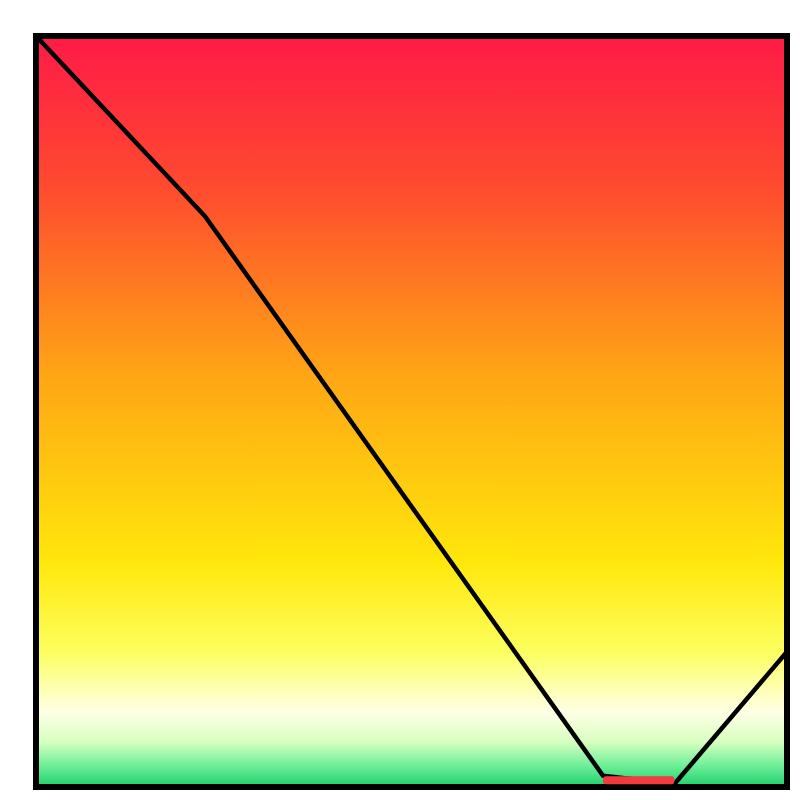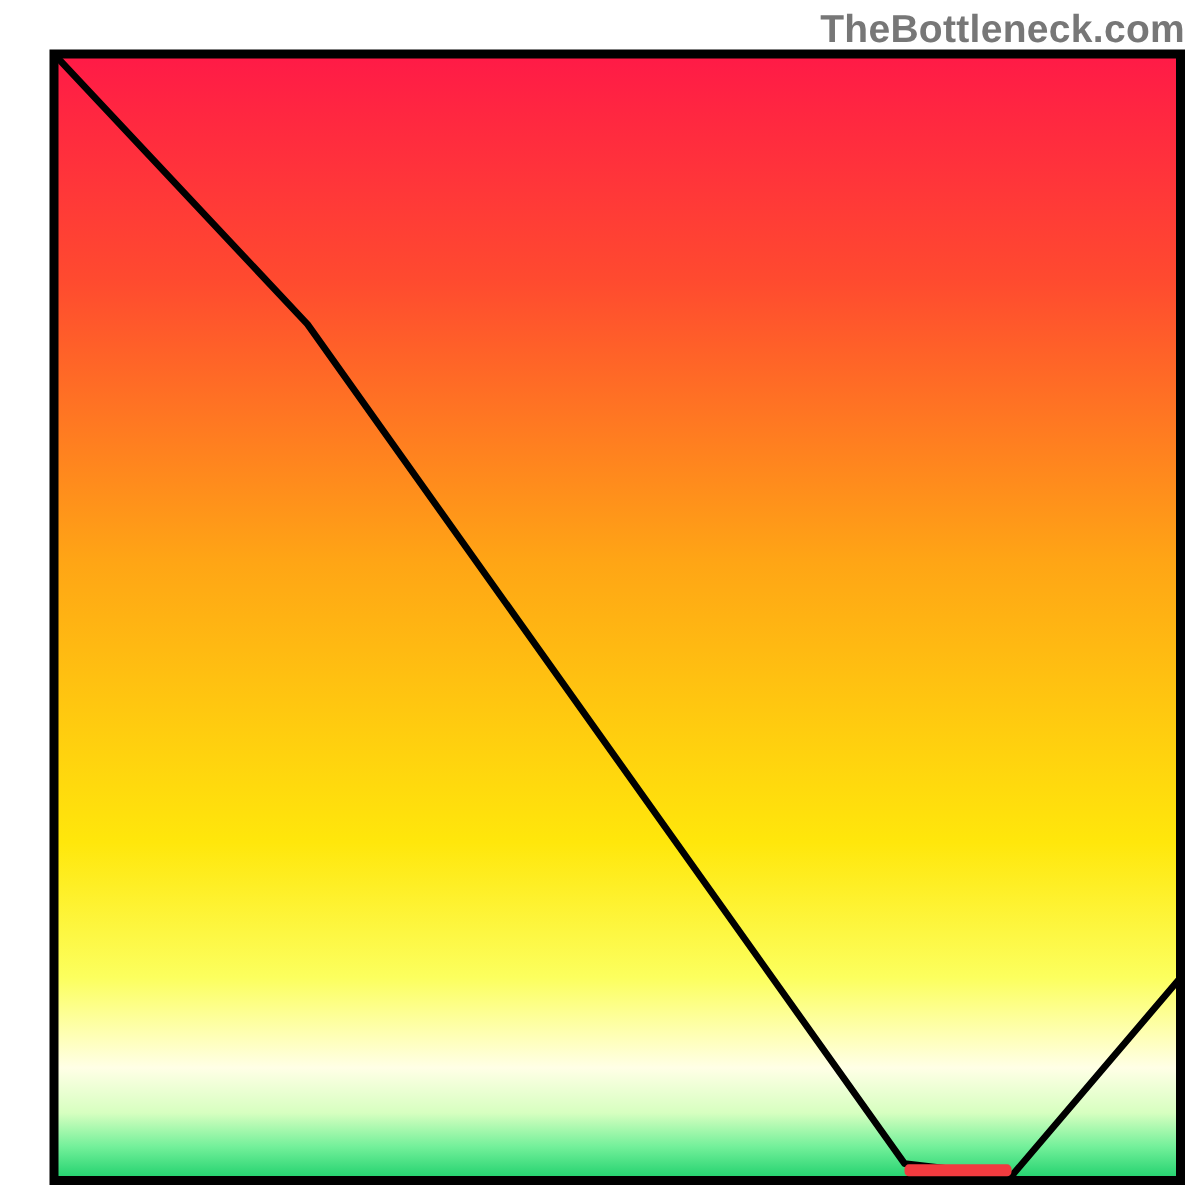--- a/index.html
+++ b/index.html
@@ -39,21 +39,20 @@
     letter-spacing: -0.5px;
     background: rgba(0,0,0,0);
     padding: 0;
   }
 </style>
 </head>
 <body>
 
 <div class="chart-wrap">
 
-  <div class="watermark">TheBottleneck.com</div>
 
   <svg class="chart" width="800" height="800" viewBox="0 0 800 800">
     <defs>
       <linearGradient id="bg-grad" x1="0" y1="0" x2="0" y2="1">
           <stop offset="0%" stop-color="#ff1a47"></stop>
           <stop offset="20%" stop-color="#ff4a2f"></stop>
           <stop offset="45%" stop-color="#ffa515"></stop>
           <stop offset="70%" stop-color="#ffe70b"></stop>
           <stop offset="82%" stop-color="#fcff5e"></stop>
           <stop offset="90%" stop-color="#ffffe6"></stop>

